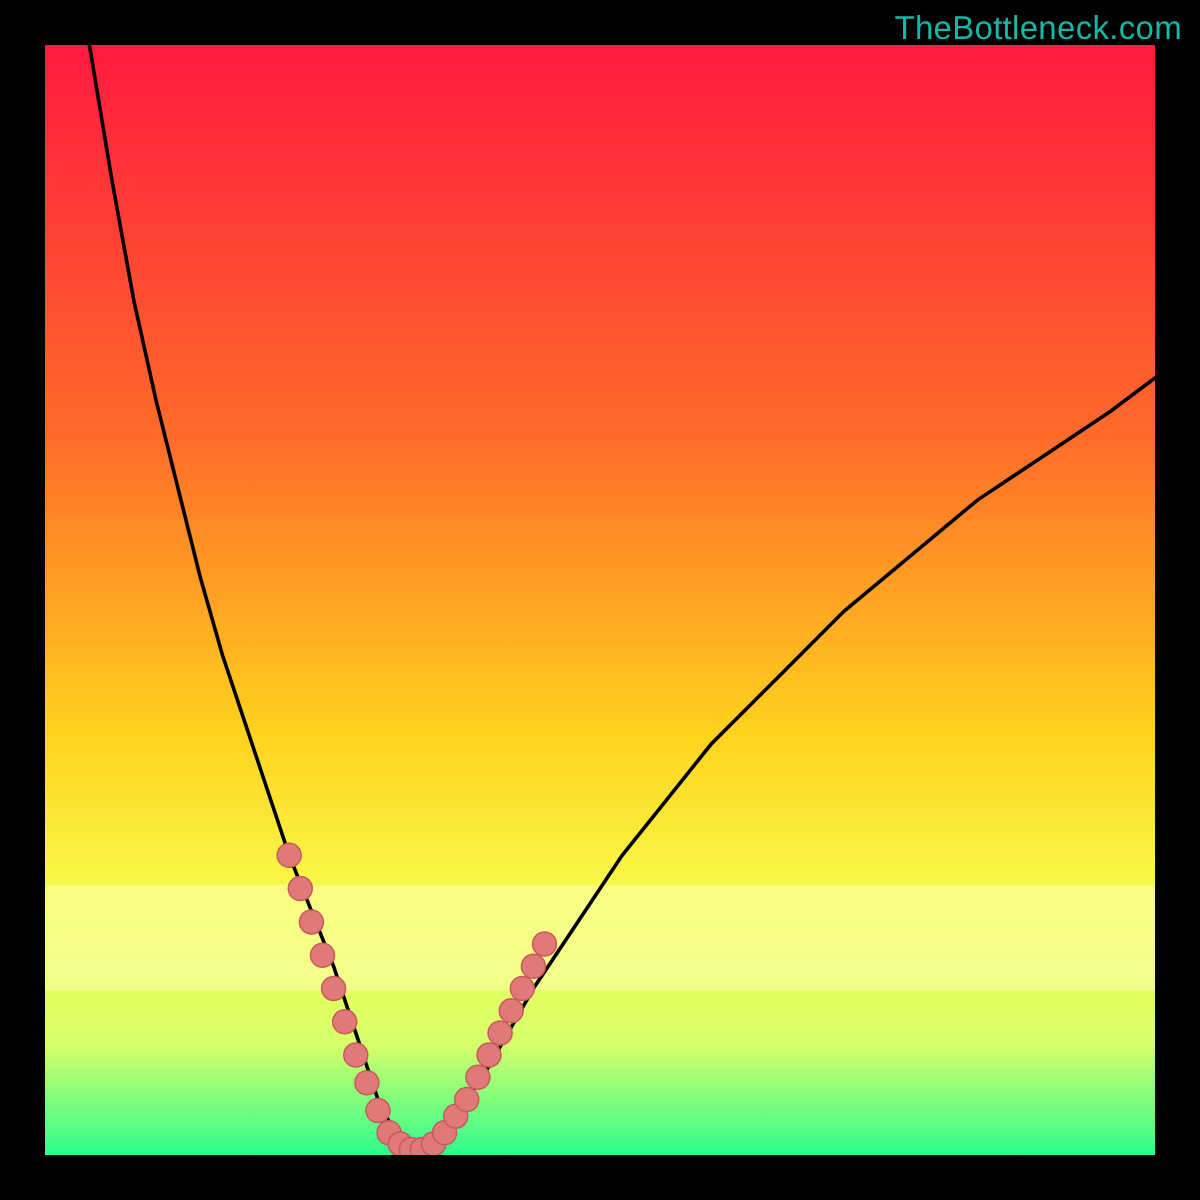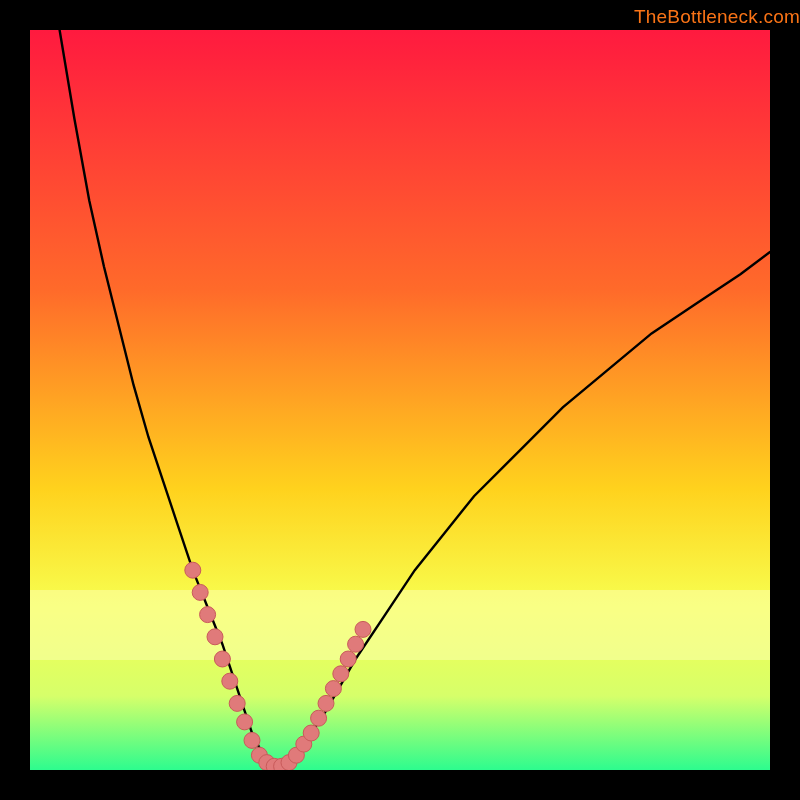--- a/index.html
+++ b/index.html
@@ -22,23 +22,23 @@
   .plot-area {
     position: absolute;
     left: 0;
     top: 0;
     width: 740px;
     height: 740px;
   }
   .watermark {
     position: absolute;
     top: 6px;
-    right: 0;
-    color: #f97316;
-    font-size: 19px;
+    right: 12px;
+    color: #14b8a6;
+    font-size: 22px;
     font-weight: 500;
     letter-spacing: 0.2px;
     user-select: none;
   }
   svg { display: block; }
 </style>
 </head>
 <body>
 
 <div class="watermark">TheBottleneck.com</div>

